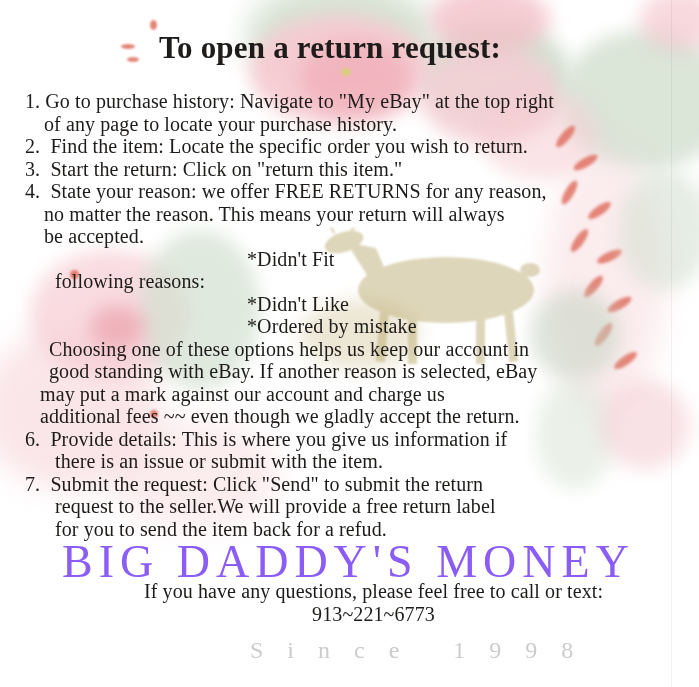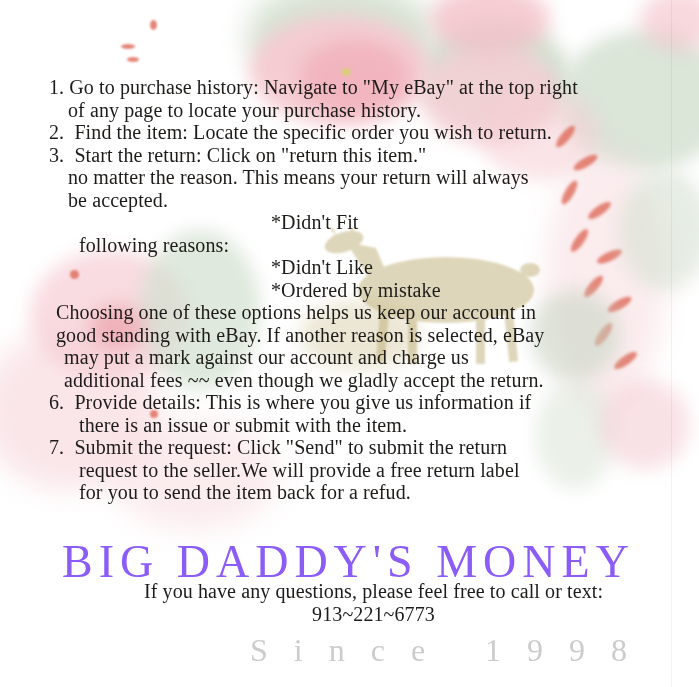--- a/index.html
+++ b/index.html
@@ -18,32 +18,32 @@
   .leaf{position:absolute;width:27px;height:9px;border-radius:50%;
         background:rgba(222,104,87,0.78);filter:blur(1.6px);pointer-events:none;}
   .dab{position:absolute;border-radius:50%;background:rgba(222,104,87,0.8);
        filter:blur(1px);pointer-events:none;}
   #edge-line{position:absolute;left:671px;top:0;width:1px;height:687px;
        background:rgba(0,0,0,0.05);}
   #deer{position:absolute;left:278px;top:228px;opacity:0.42;filter:blur(1.2px);}
   
   .wm{position:absolute;color:#8b5cf6;pointer-events:none;white-space:pre;}
   #wm-brand{left:62px;top:538px;font-size:46px;letter-spacing:6px;line-height:48px;}
-  #wm-since{left:250px;top:630px;font-size:32px;letter-spacing:9px;line-height:40px;color:#cccccc;}
+  #wm-since{left:250px;top:630px;font-size:24px;letter-spacing:9px;line-height:40px;color:#cccccc;}
   
   #title{position:absolute;left:0;top:30px;width:660px;text-align:center;
          font-size:31px;font-weight:600;letter-spacing:0.2px;}
-  #body{position:absolute;left:0;top:76px;width:672px;margin-left:24px;}
+  #body{position:absolute;left:0;top:90px;width:672px;}
   .ln{white-space:pre;font-size:20px;line-height:22.5px;height:22.5px;
       letter-spacing:0.1px;}
   .l-num  {padding-left:25px;}
   .l-wrap {padding-left:44px;}
   .l-wrap2{padding-left:55px;}
   .l-star {padding-left:247px;}
-  .l-para {padding-left:32px;}
+  .l-para {padding-left:49px;}
   .l-para2{padding-left:40px;}
   #footer{position:absolute;left:0;top:580px;width:699px;text-align:center;}
   #footer .ln{white-space:normal;padding-left:48px;}
 </style>
 </head>
 <body>
 
 <div id="canvas">
 
   <div class="blob softer" style="left:246px;top:-20px;width:190px;height:110px;background:rgba(209,222,205,0.85);"></div>
@@ -100,26 +100,28 @@
       <rect x="198" y="88" width="9" height="48"></rect>
       <rect x="226" y="84" width="9" height="50" transform="rotate(-6 230 84)"></rect>
       <ellipse cx="252" cy="42" rx="10" ry="7"></ellipse>
     </g>
   </svg>
   <div id="edge-line"></div>
 
   <div id="wm-brand" class="wm">BIG DADDY'S MONEY</div>
   <div id="wm-since" class="wm">S i n c e   1 9 9 8</div>
 
+  <div id="title">To open a return request:</div>
 
   <div id="body">
     <div class="ln l-num">1. Go to purchase history: Navigate to "My eBay" at the top right</div>
     <div class="ln l-wrap">of any page to locate your purchase history.</div>
     <div class="ln l-num">2.  Find the item: Locate the specific order you wish to return.</div>
     <div class="ln l-num">3.  Start the return: Click on "return this item."</div>
+    <div class="ln l-num">4.  State your reason: we offer FREE RETURNS for any reason,</div>
     <div class="ln l-wrap">no matter the reason. This means your return will always</div>
     <div class="ln l-wrap">be accepted.</div>
     <div class="ln l-star">*Didn't Fit</div>
     <div class="ln l-wrap2">following reasons:</div>
     <div class="ln l-star">*Didn't Like</div>
     <div class="ln l-star">*Ordered by mistake</div>
     <div class="ln l-para">Choosing one of these options helps us keep our account in</div>
     <div class="ln l-para">good standing with eBay. If another reason is selected, eBay</div>
     <div class="ln l-para2">may put a mark against our account and charge us</div>
     <div class="ln l-para2">additional fees ~~ even though we gladly accept the return.</div>

